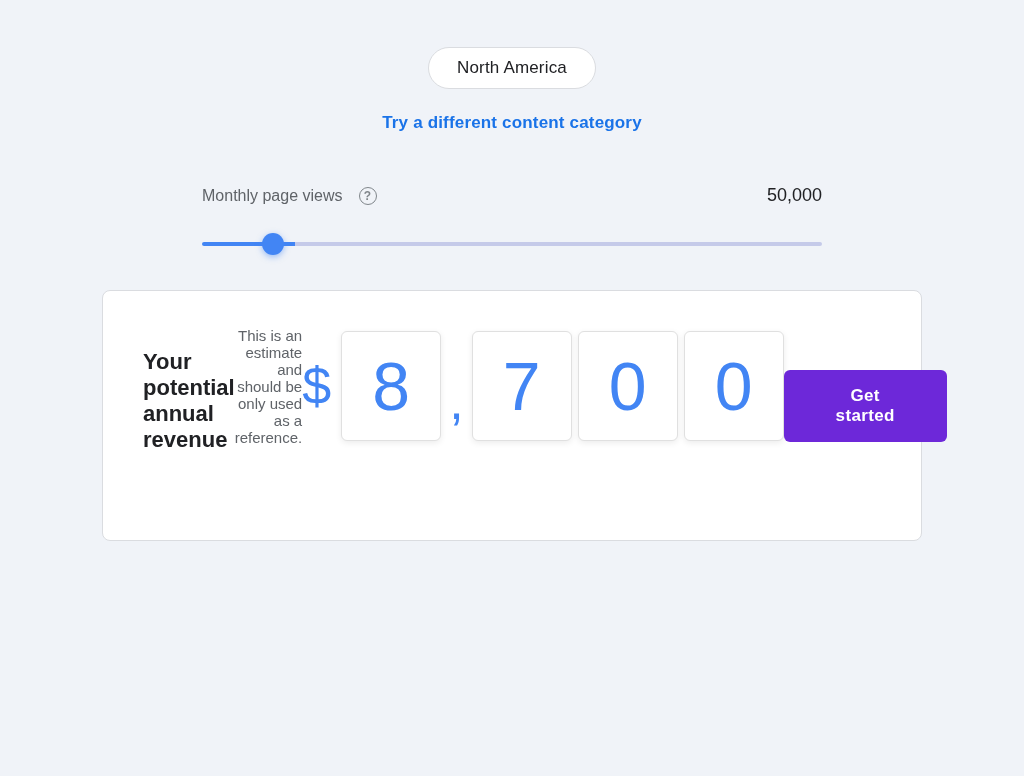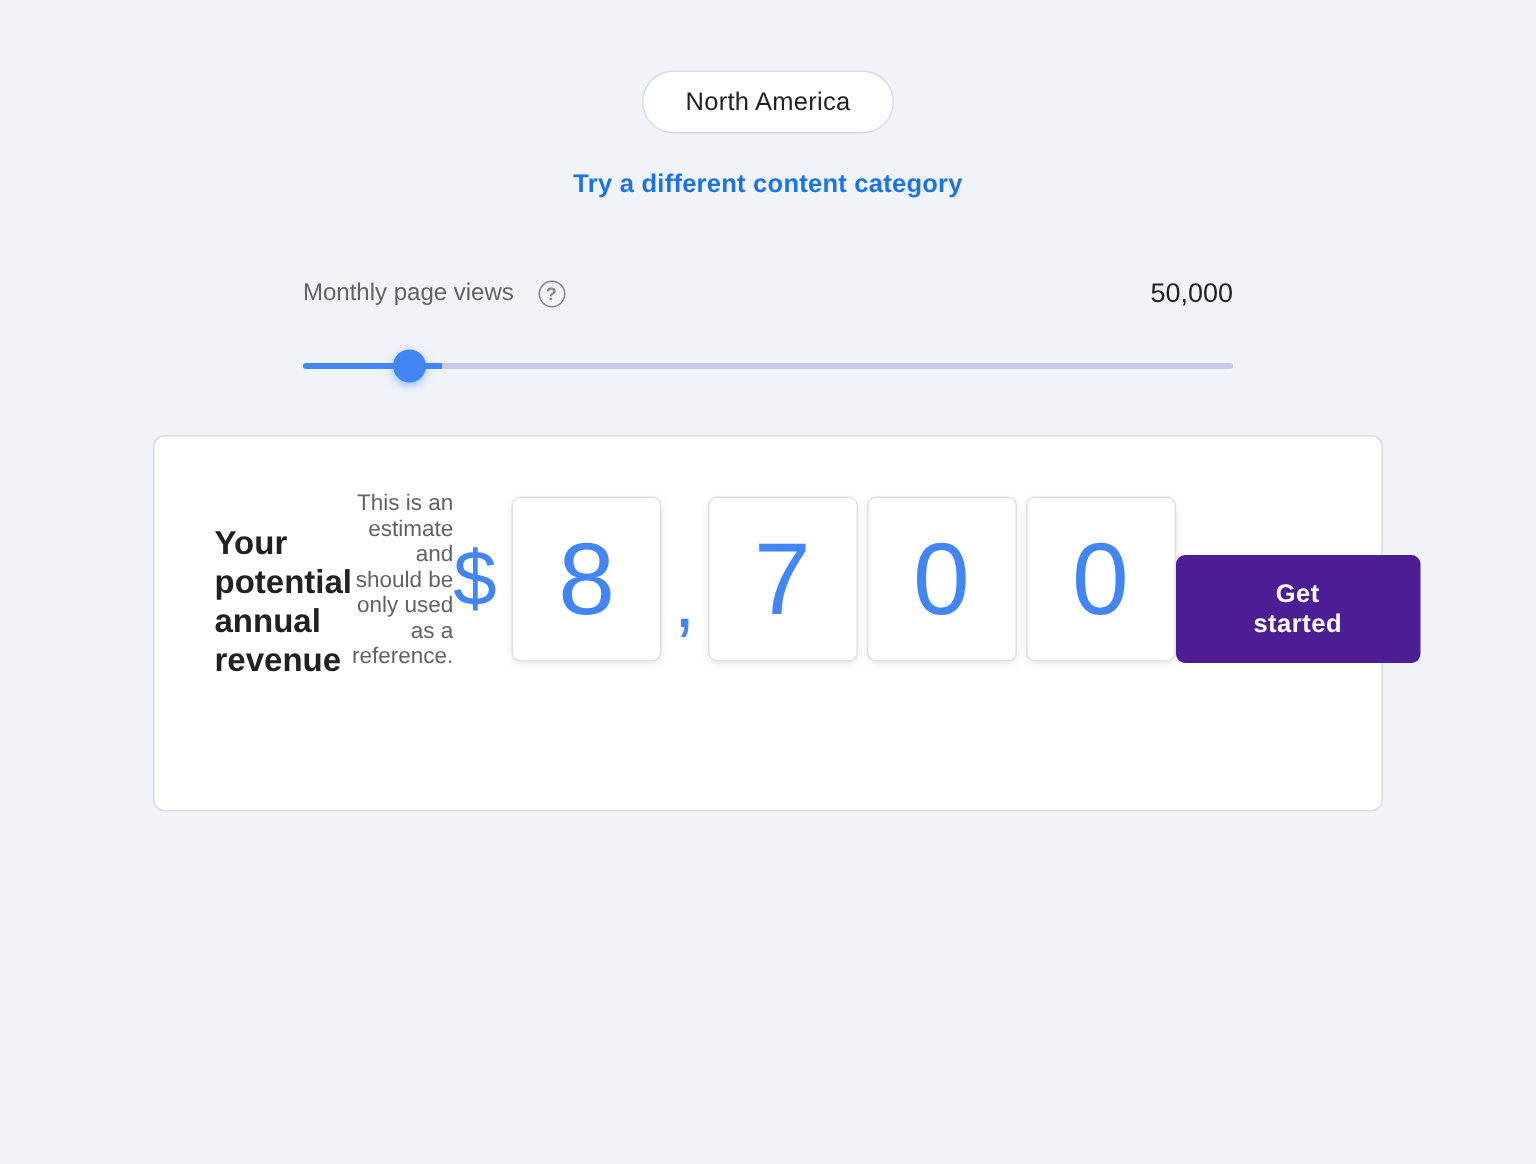--- a/index.html
+++ b/index.html
@@ -196,21 +196,21 @@
     .digit-comma {
       font-size: 52px;
       color: #4285f4;
       font-weight: 400;
       margin: 0 2px;
       align-self: flex-end;
       padding-bottom: 10px;
     }
 
     .get-started-btn {
-      background: #4c1d95;
+      background: #6d28d9;
       color: #fff;
       border: none;
       border-radius: 6px;
       padding: 16px 52px;
       font-size: 17px;
       font-weight: 600;
       cursor: pointer;
       letter-spacing: 0.02em;
     }
   </style>

